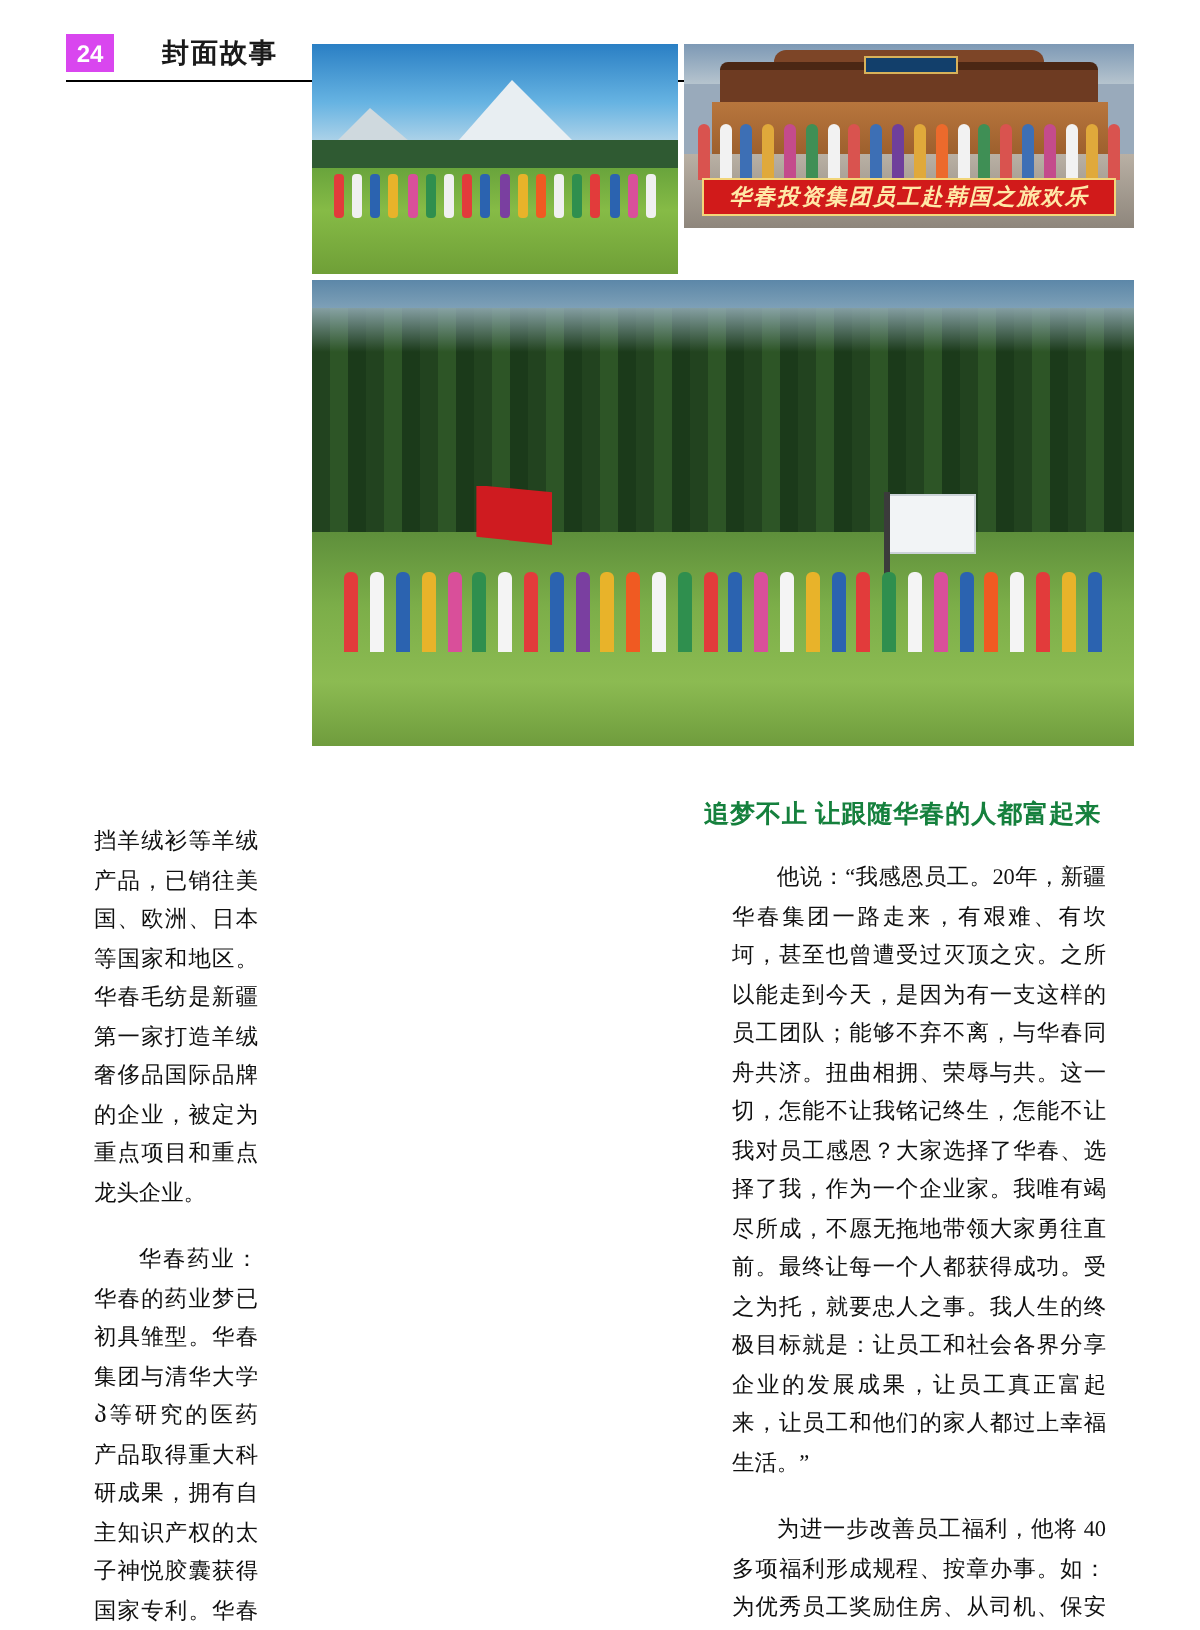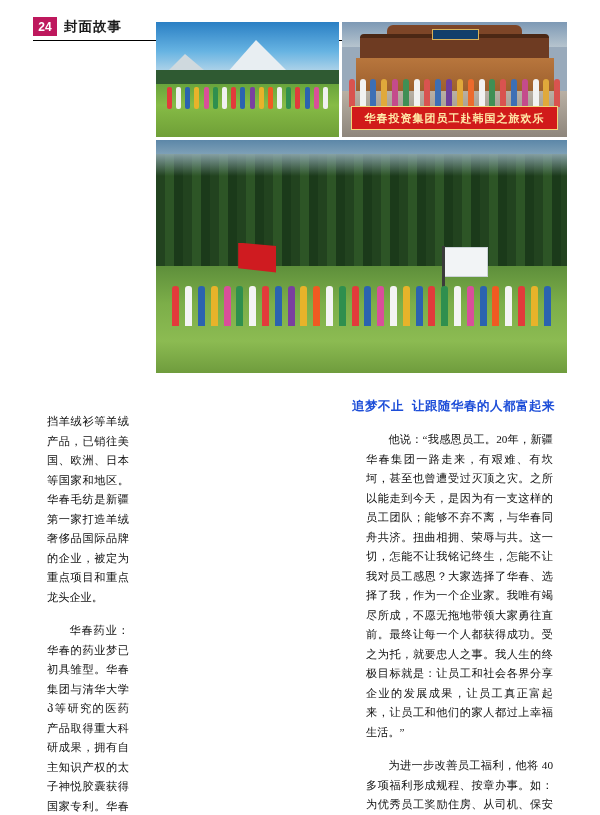--- a/index.html
+++ b/index.html
@@ -25,32 +25,32 @@
   .header {
     position: absolute;
     left: 33px;
     top: 17px;
     display: flex;
     align-items: center;
   }
   .page-number {
     width: 24px;
     height: 19px;
-    background: #be185d;
+    background: #d946ef;
     color: #ffffff;
     font-family: "Liberation Sans", sans-serif;
     font-size: 12px;
     font-weight: bold;
     display: flex;
     align-items: center;
     justify-content: center;
     letter-spacing: 0;
   }
   .header-title {
-    margin-left: 7px;
+    margin-left: 24px;
     font-family: "Liberation Sans", sans-serif;
     font-size: 13.5px;
     font-weight: bold;
     color: #1a1a1a;
     letter-spacing: 1px;
   }
   .header-rule {
     position: absolute;
     left: 33px;
     top: 40px;
@@ -129,21 +129,22 @@
     width: 5px;
     height: 22px;
     border-radius: 2px;
   }
 
   
   #photo-korea {
     left: 342px;
     top: 22px;
     width: 225px;
-    height: 115px;
+    height: 92px;
+    font-style: italic;
   }
   #photo-korea .sky {
     height: 22%;
     background: linear-gradient(#7d99b5, #b6c4ce);
   }
   #photo-korea .roof {
     position: absolute;
     left: 8%;
     right: 8%;
     top: 10%;
@@ -322,22 +323,22 @@
     left: 33px;
     top: 398px;
     width: 110px;
   }
   #col-right {
     left: 352px;
     top: 398px;
     width: 215px;
   }
   .subhead {
-    color: #1d4ed8;
-    font-family: Liberation Mono, monospace;
+    color: #15803d;
+    font-family: Liberation Serif, serif;
     font-weight: bold;
     font-size: 12.5px;
     line-height: 18px;
     margin-bottom: 10px;
     letter-spacing: .5px;
   }
 </style>
 </head>
 <body>
 

